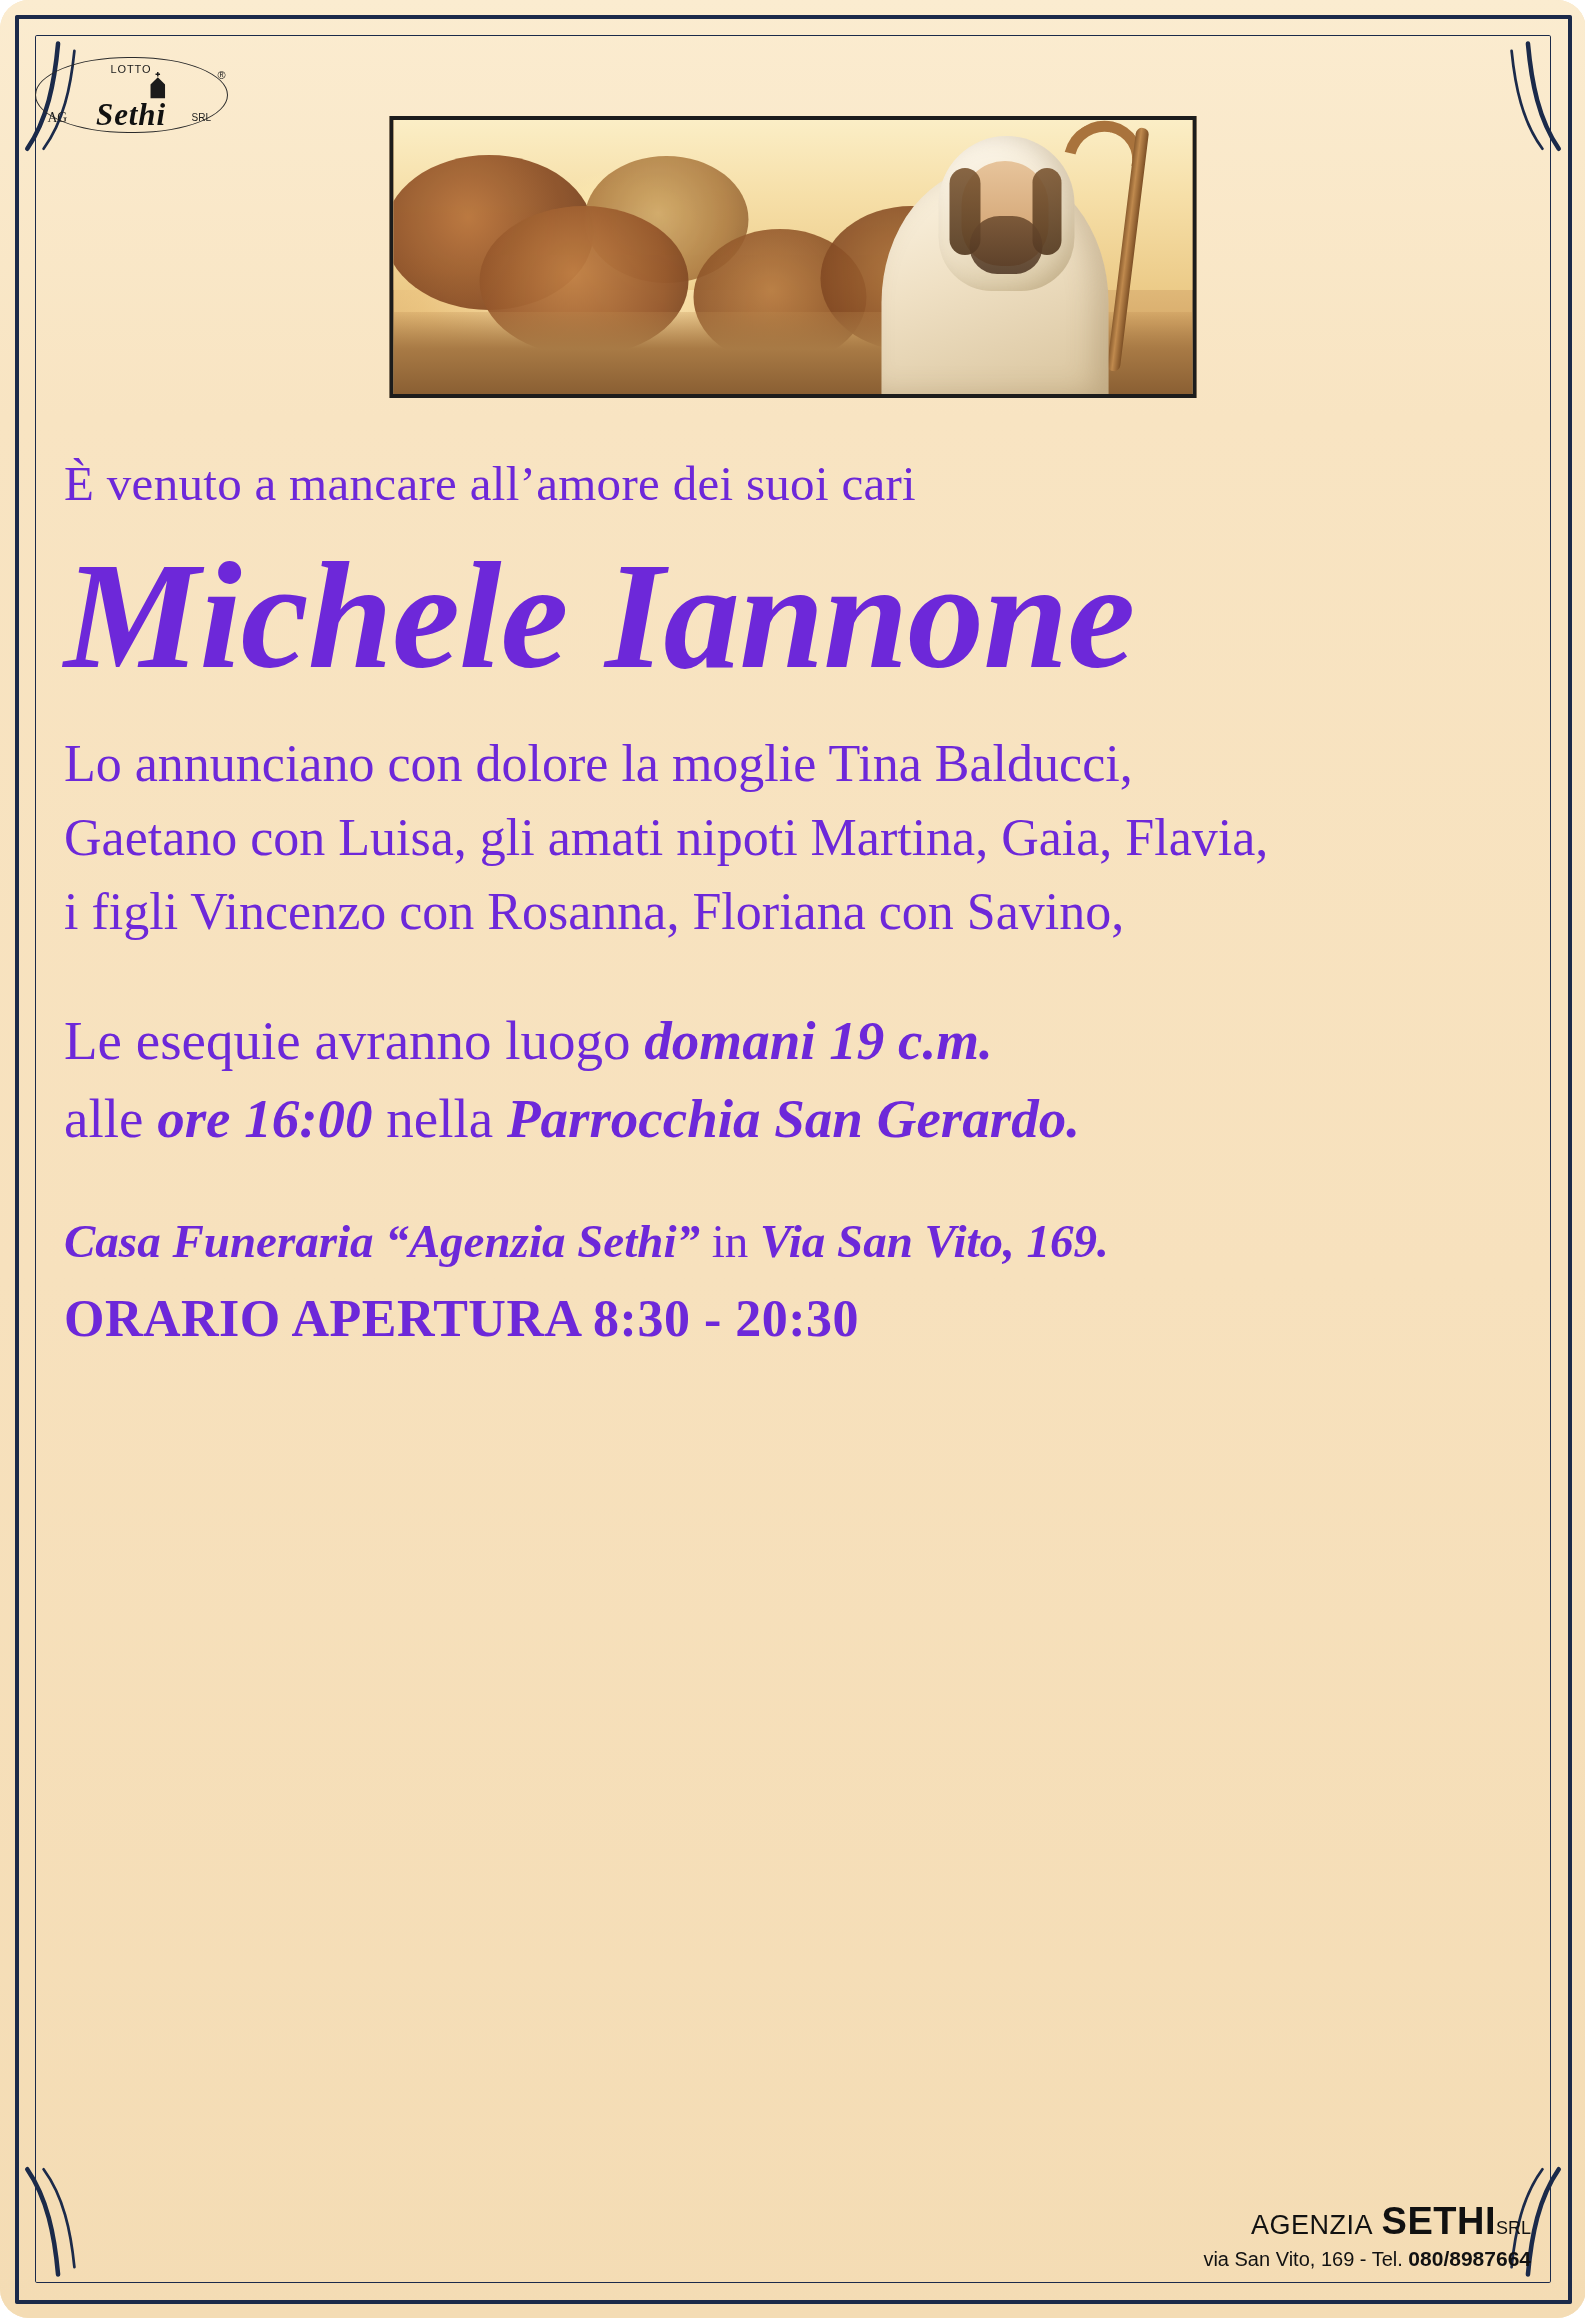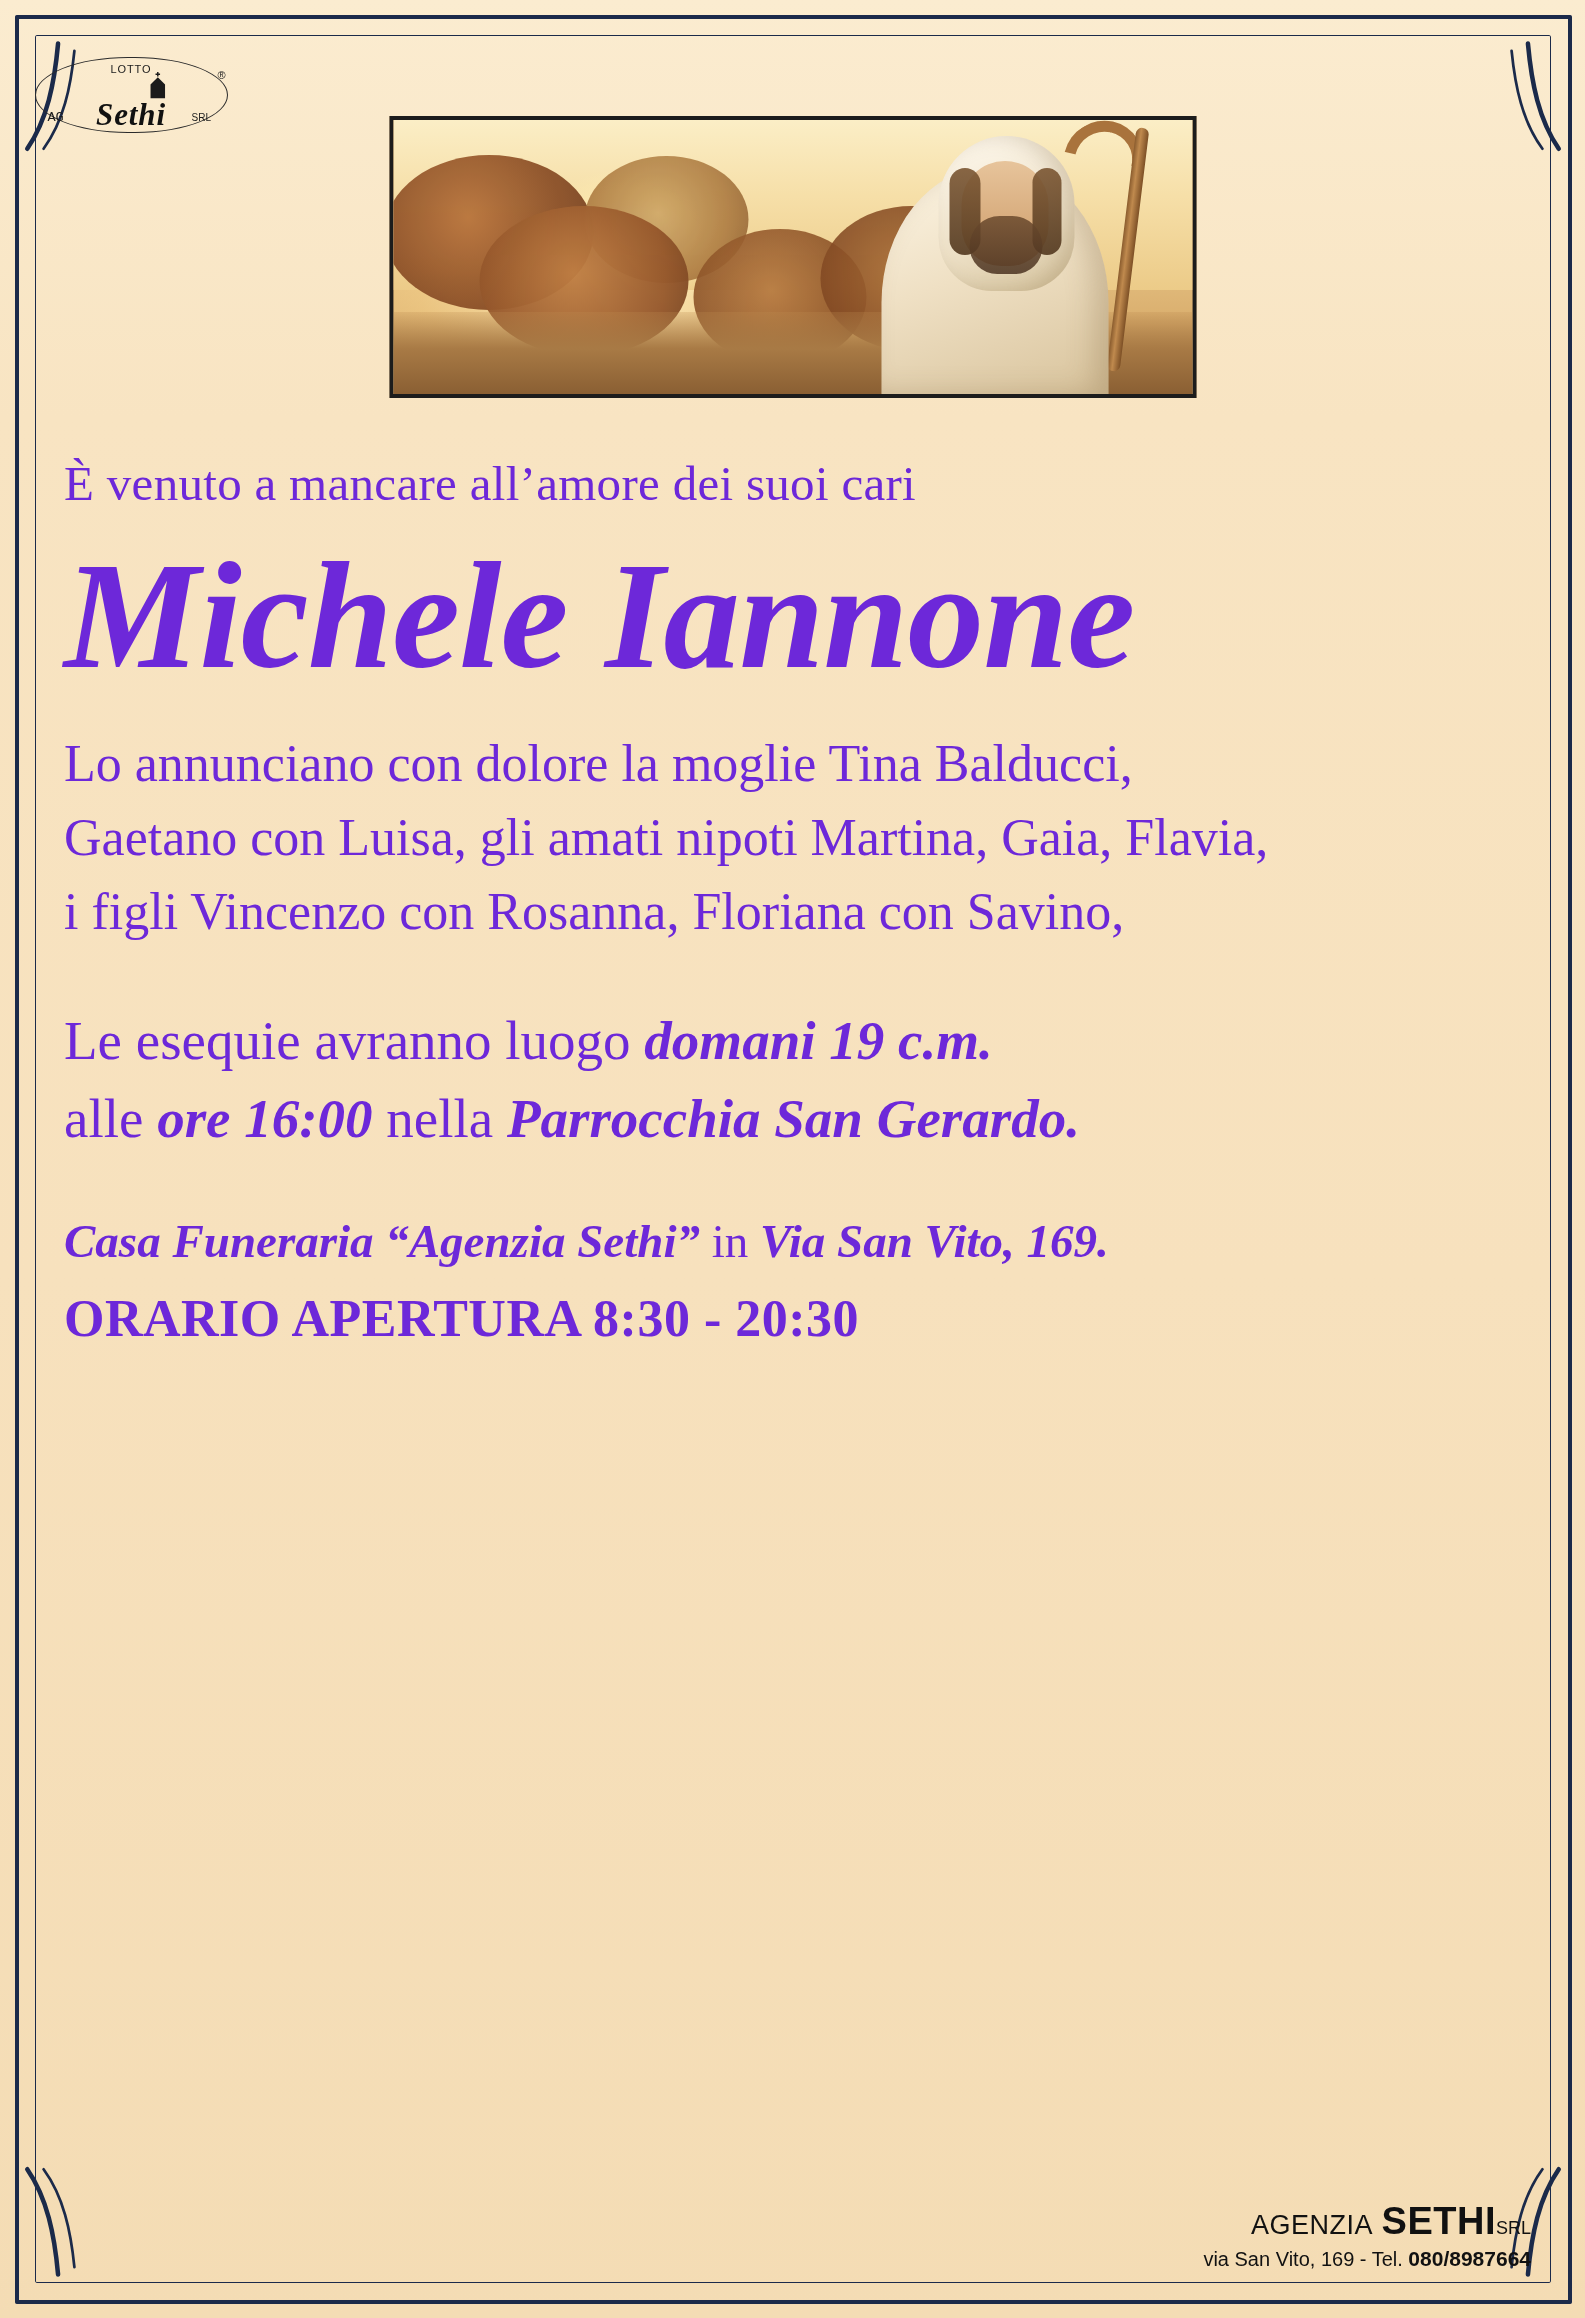--- a/index.html
+++ b/index.html
@@ -14,20 +14,21 @@
     overflow: hidden;
   }
 
   .poster {
     position: relative;
     width: 1586px;
     height: 2318px;
     background: #f7e3c0;
     box-sizing: border-box;
     overflow: hidden;
+    border-radius: 29px;
   }
 
   
   .paper-bg {
     position: absolute;
     inset: 0;
     background:
       linear-gradient(180deg, #fbecd0 0%, #f8e4c2 18%, #f7e1bd 55%, #f4dcb4 100%);
   }
 
@@ -93,21 +94,21 @@
     color: #1b1b1b;
   }
   .logo-church {
     position: absolute;
     left: 50%; margin-left: 14.5px; top: 16.4px;
     width: 23.6px; height: 29px;
   }
   .logo-ag {
     position: absolute;
     left: 16.4px; bottom: 12.7px;
-    font-family: Liberation Mono, monospace;
+    font-family: Liberation Serif, serif;
     font-size: 13.6px;
     color: #1b1b1b;
   }
   .logo-sethi {
     position: absolute;
     left: 0; right: 0; bottom: 7.3px;
     font-family: "Liberation Serif", serif;
     font-style: italic;
     font-weight: bold;
     font-size: 31px;

